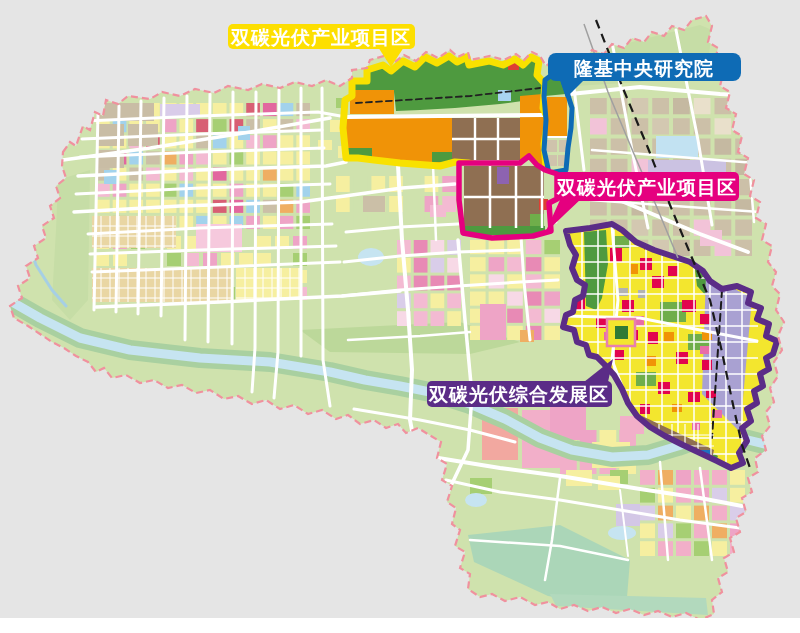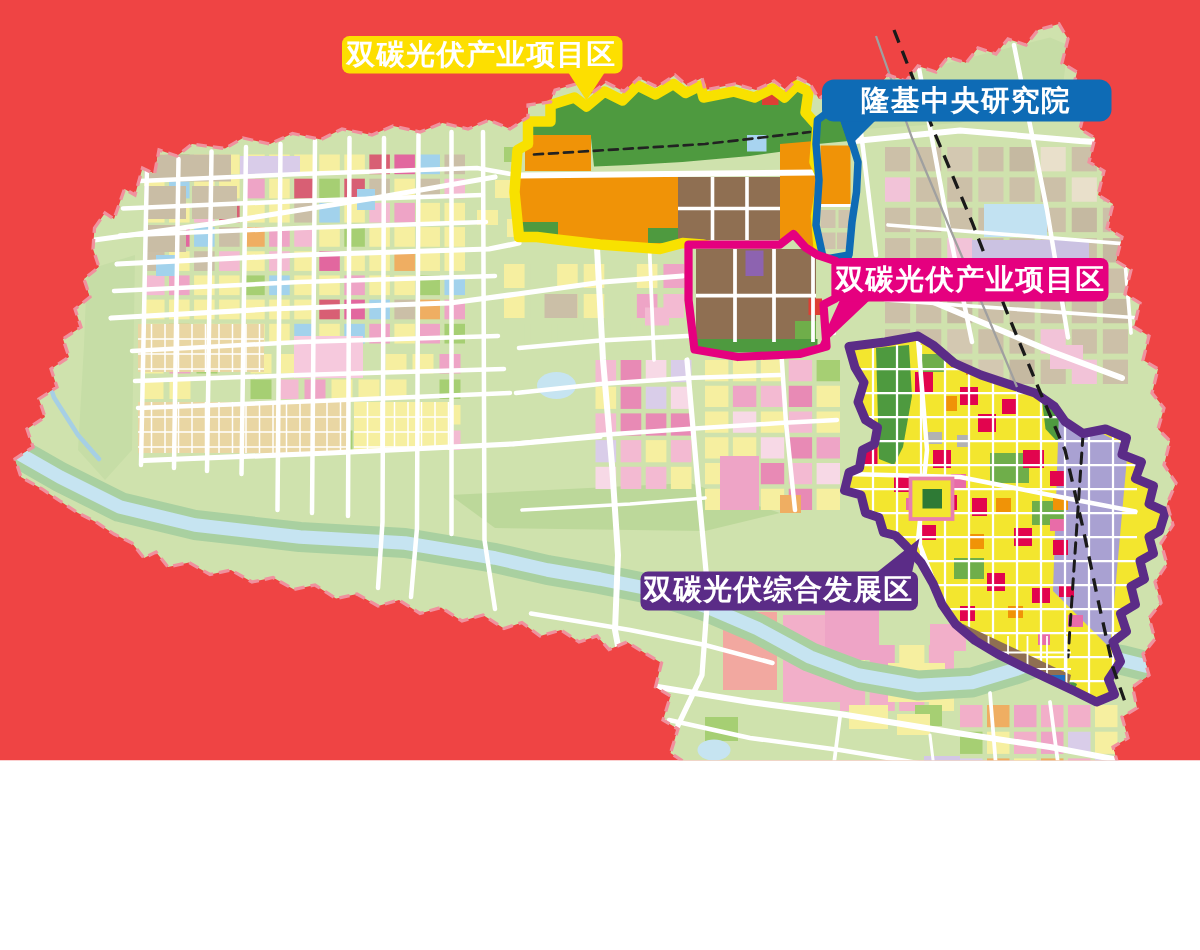--- a/index.html
+++ b/index.html
@@ -1,16 +1,16 @@
 <!DOCTYPE html>
 <html><head>
 <meta charset="utf-8">
 <style>
   html,body{margin:0;padding:0;background:#ffffff;}
-  .page{width:800px;height:507px;position:relative;overflow:hidden;background:#ef4444;
+  .page{width:800px;height:618px;position:relative;overflow:hidden;background:#e5e5e5;
         font-family:"Liberation Sans","DejaVu Sans",sans-serif;}
   svg{display:block;}
   text.callout-text{font-family:"Liberation Sans","DejaVu Sans",sans-serif;
         font-weight:700;font-size:19px;letter-spacing:1px;}
 </style>
 </head>
 <body>
 
 <div class="page">
   <svg id="map" width="800" height="633" viewBox="0 0 800 633">

